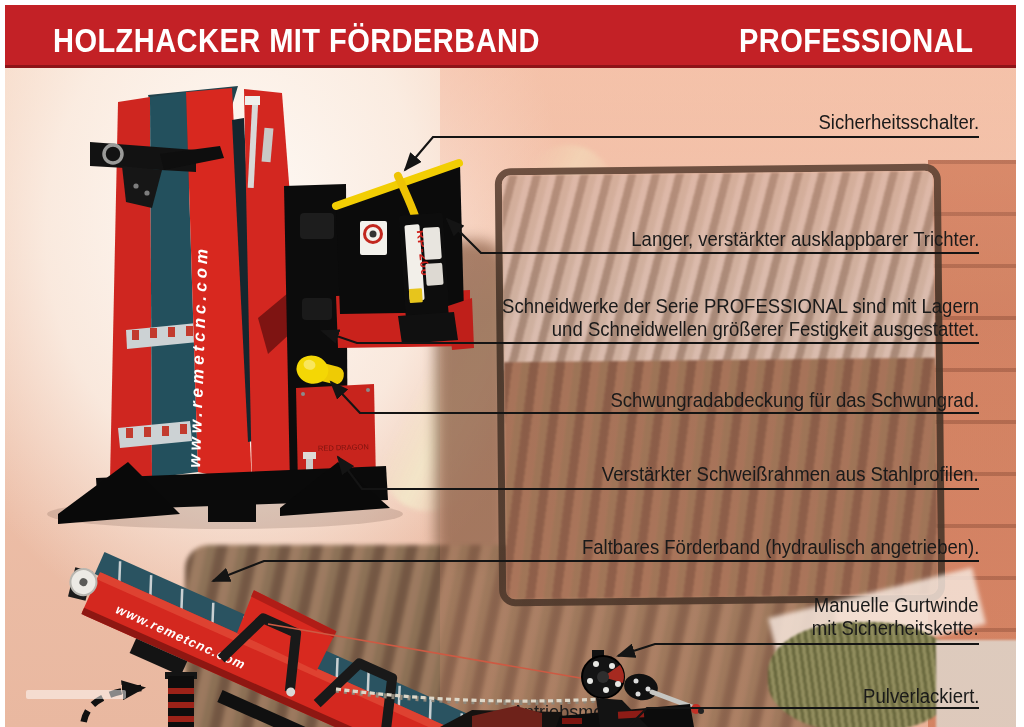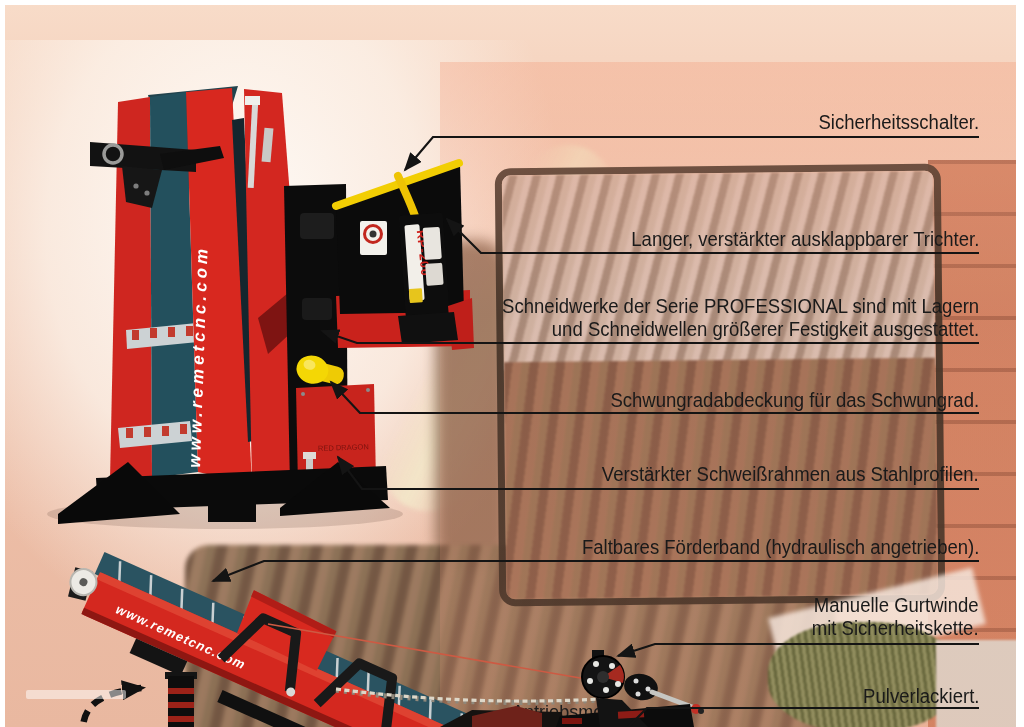--- a/index.html
+++ b/index.html
@@ -263,20 +263,24 @@
       <path d="M979,644 H655 L618,656" marker-end="url(#ah2)"></path>
       <path d="M979,708 H647 L628,727"></path>
     </g>
     <defs>
       <marker id="ah2" markerUnits="userSpaceOnUse" markerWidth="20" markerHeight="15" refX="17" refY="7.5" orient="auto">
         <polygon points="0,0 19,7.5 0,15" fill="#141414"></polygon>
       </marker>
     </defs>
   </svg>
 
+  <div class="abs header-bar">
+    <div class="abs header-title">HOLZHACKER MIT FÖRDERBAND</div>
+    <div class="abs header-badge">PROFESSIONAL</div>
+  </div>
 
   <div class="note" style="top:111px;">Sicherheitsschalter.</div>
   <div class="note" style="top:228px;">Langer, verstärkter ausklappbarer Trichter.</div>
   <div class="note" style="top:295px;">
     <div>Schneidwerke der Serie PROFESSIONAL sind mit Lagern</div>
     <div>und Schneidwellen größerer Festigkeit ausgestattet.</div>
   </div>
   <div class="note" style="top:389px;">Schwungradabdeckung für das Schwungrad.</div>
   <div class="note" style="top:463px;">Verstärkter Schweißrahmen aus Stahlprofilen.</div>
   <div class="note" style="top:536px;">Faltbares Förderband (hydraulisch angetrieben).</div>

